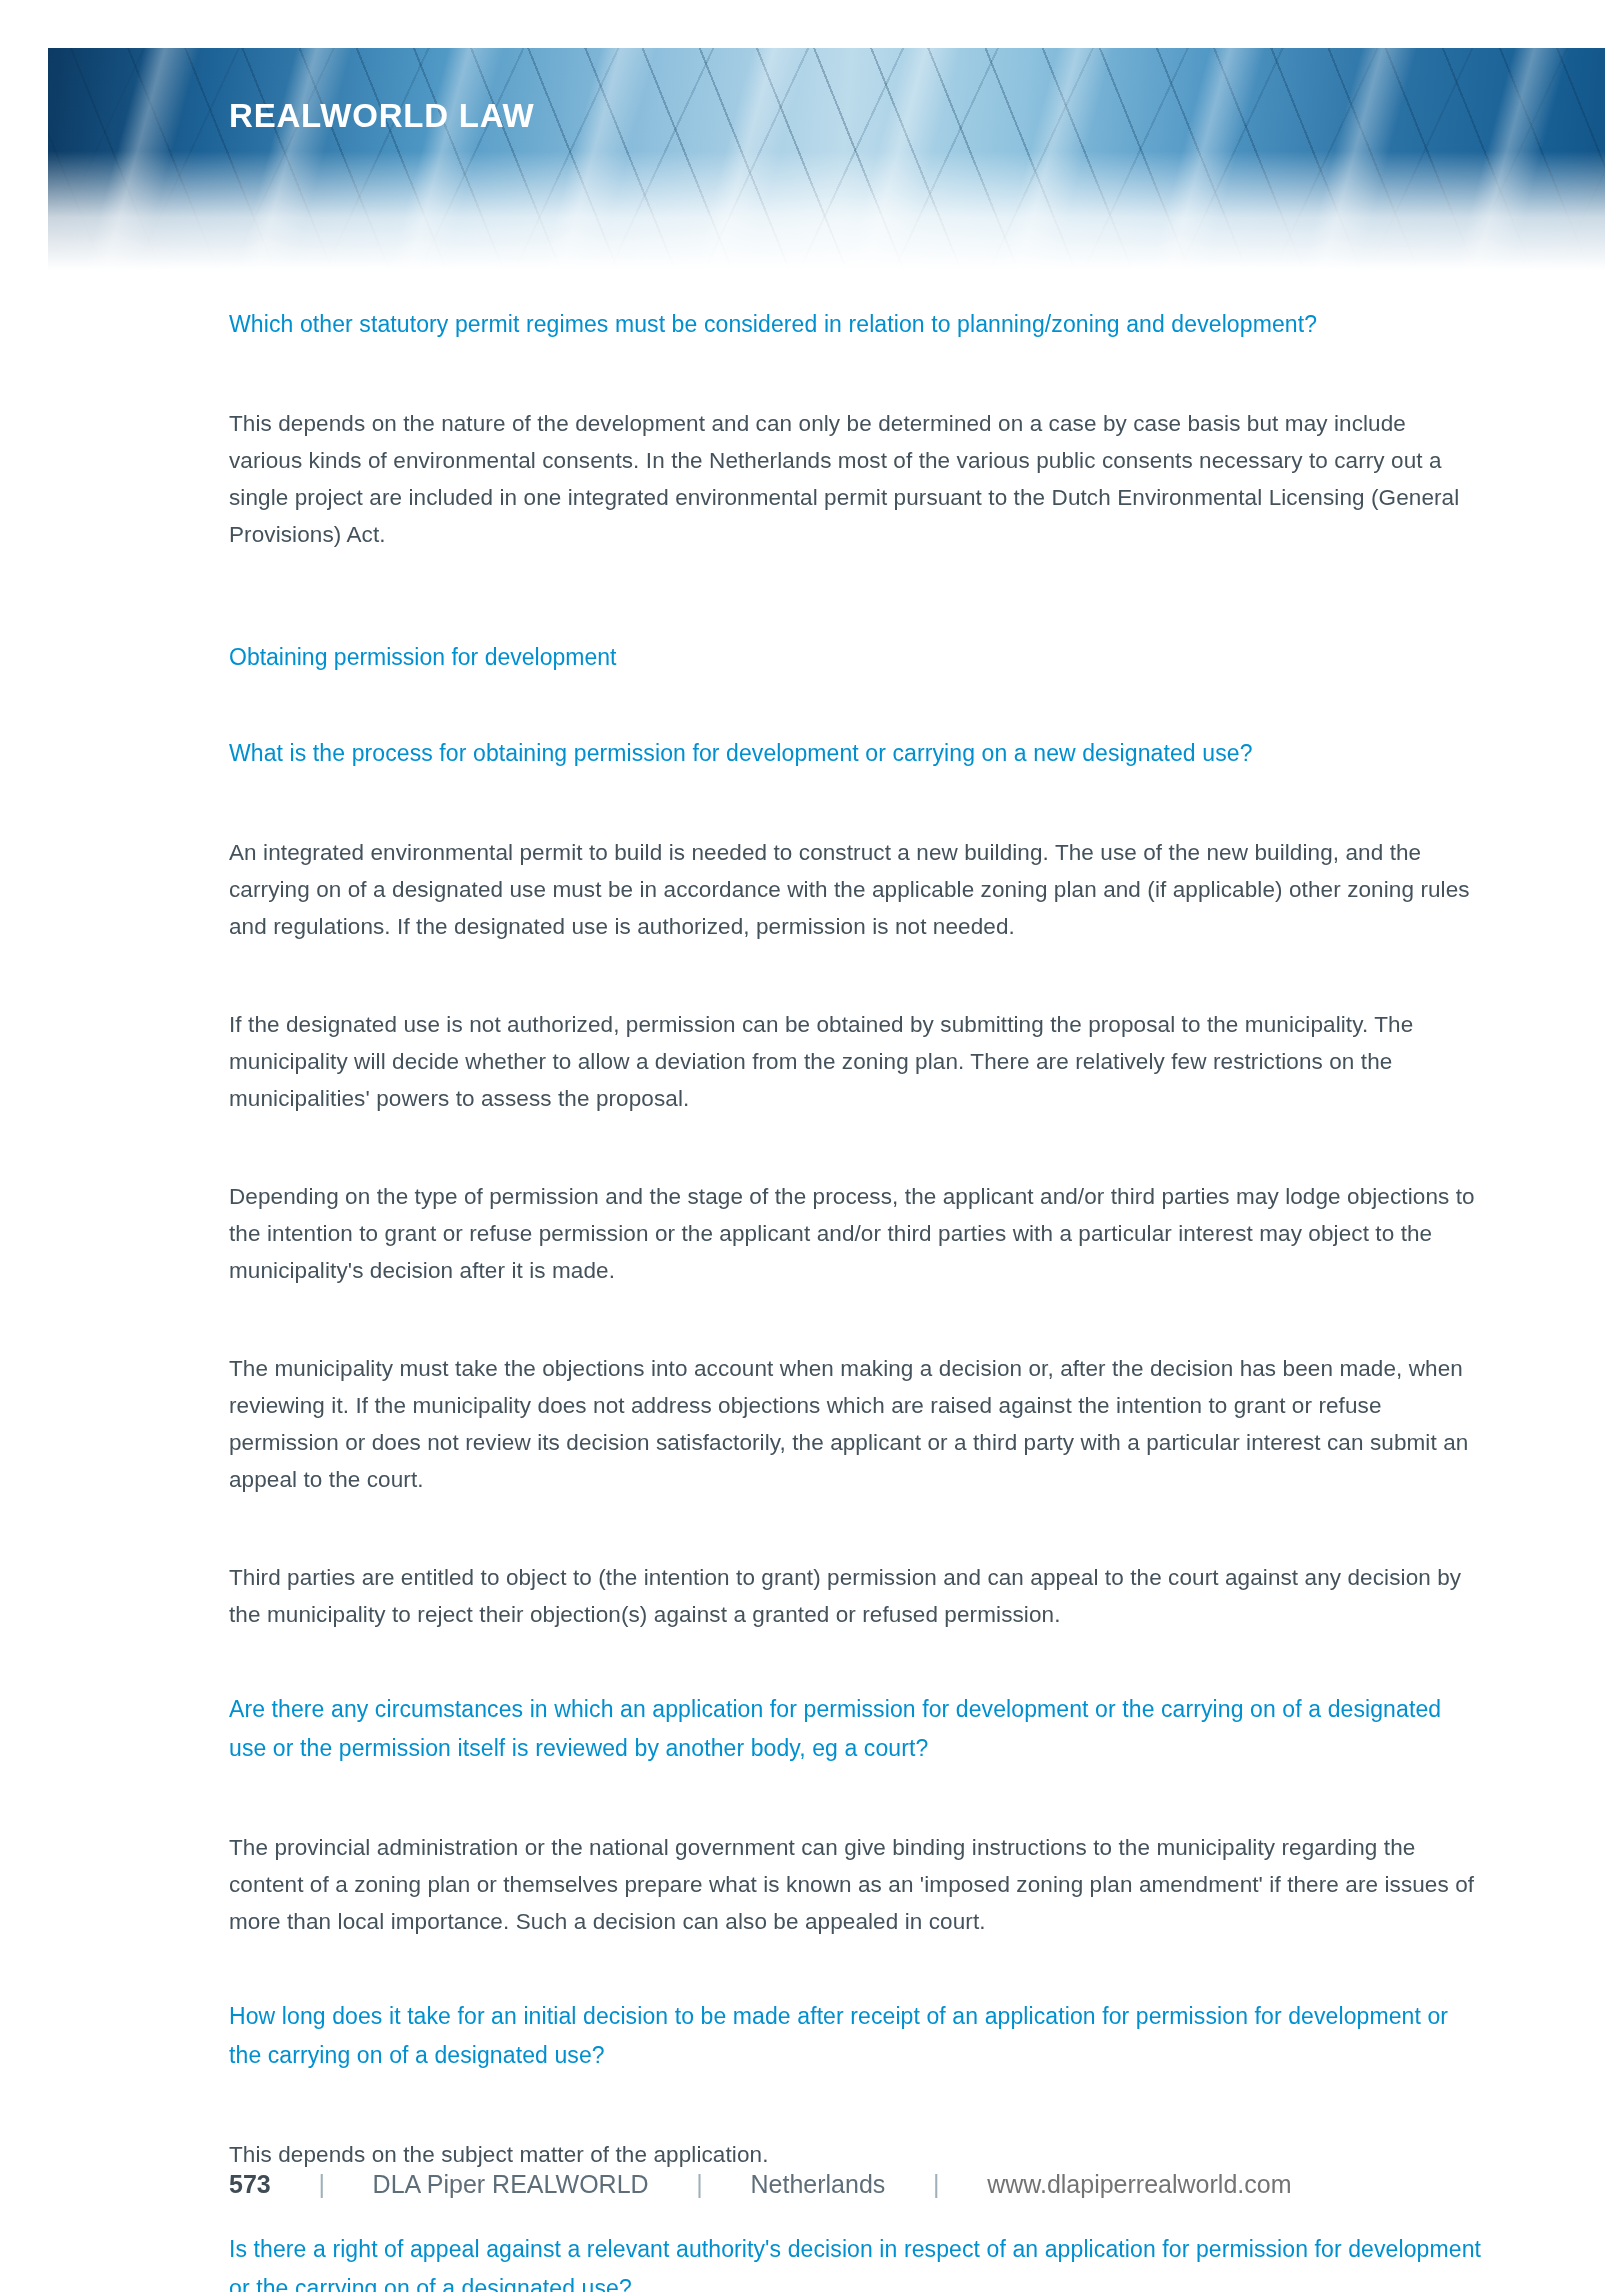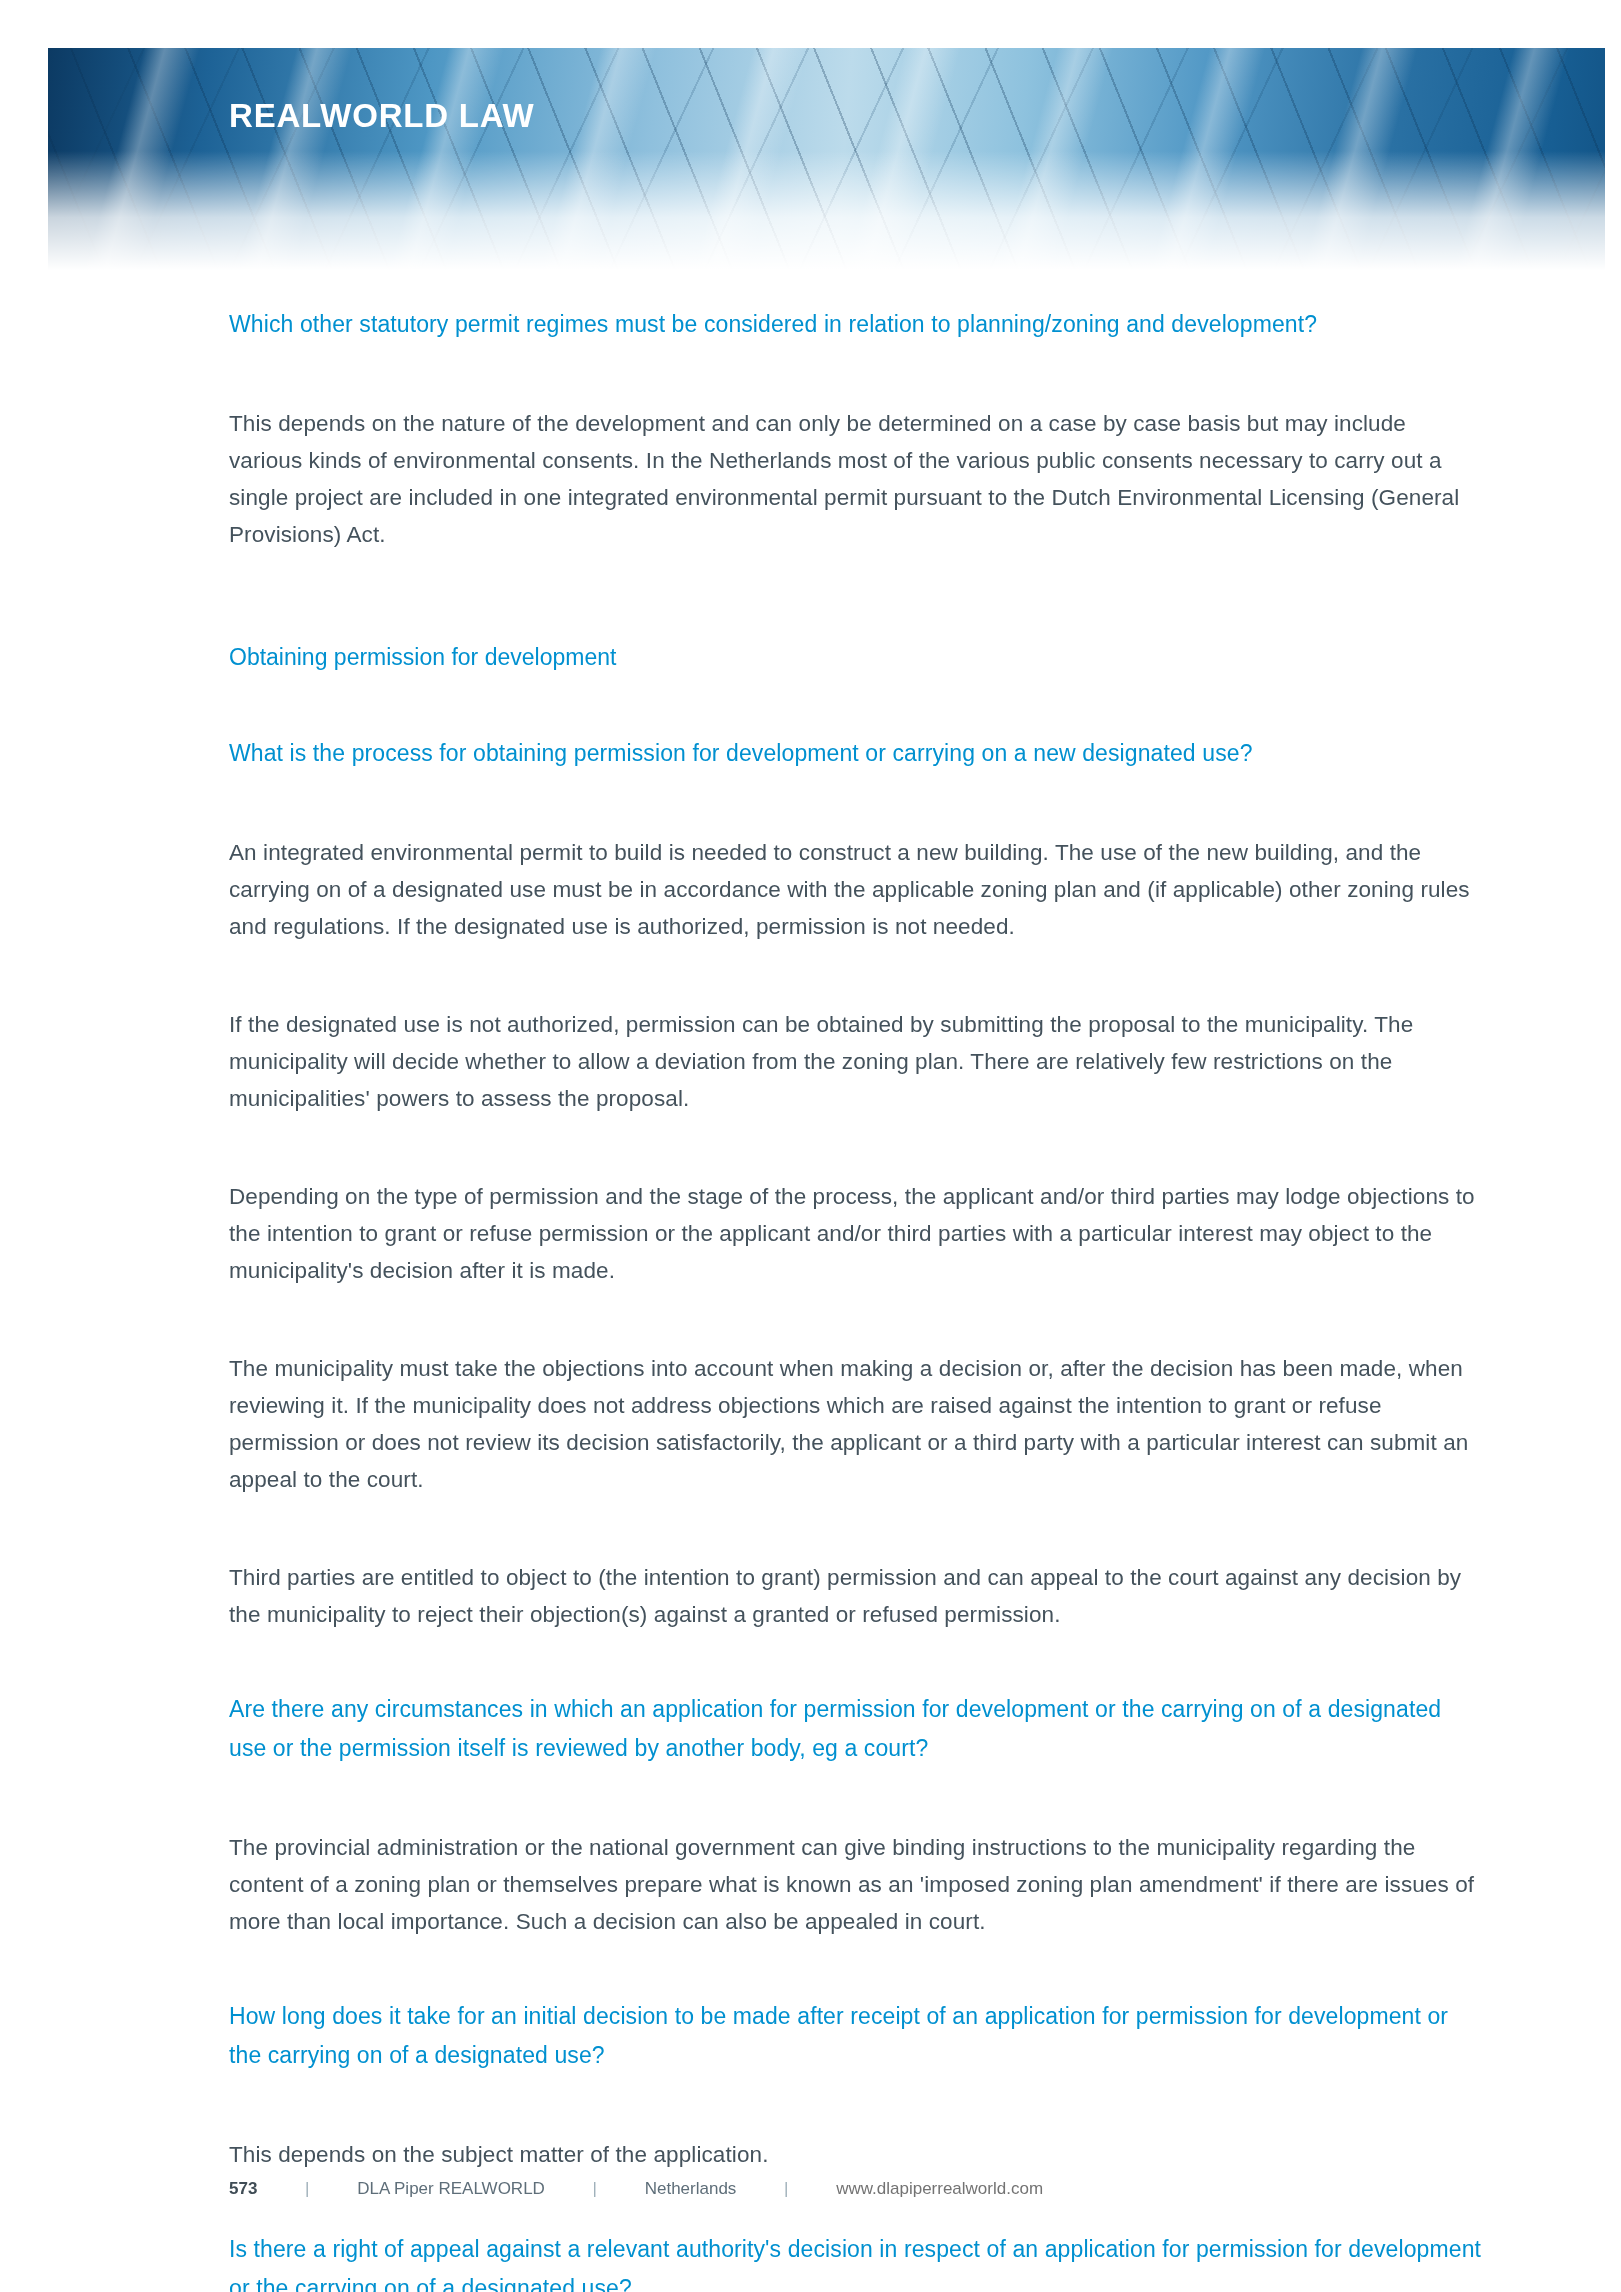--- a/index.html
+++ b/index.html
@@ -86,21 +86,21 @@
 
   
   .footer {
     position: absolute;
     left: 165px;
     right: 139px;
     bottom: 94px;
     display: flex;
     align-items: baseline;
     gap: 15.7px;
-    font-size: 17px;
+    font-size: 25px;
     color: #5e6e79;
     margin-top: 16px;
   }
   .page-num {
     font-weight: 700;
     color: #3f4c55;
   }
   .sep { color: #9fb0ba; }
   .footer-item { color: #5e6e79; }
   .footer-link { color: #737373; }

